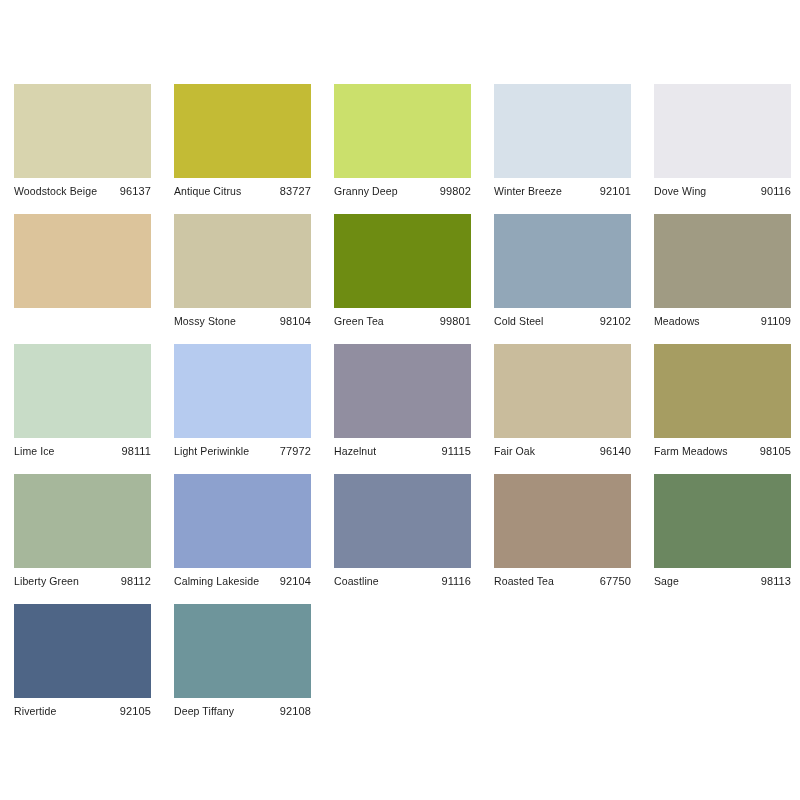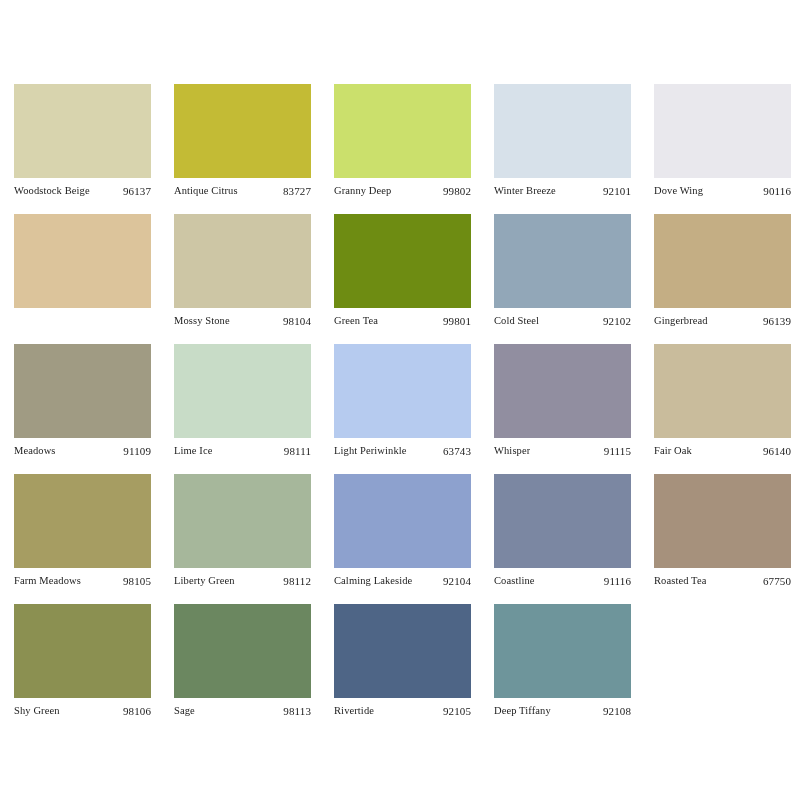--- a/index.html
+++ b/index.html
@@ -22,21 +22,20 @@
     box-sizing: border-box;
     padding: 84px 0 0 0;
   }
   .swatch-grid {
     display: grid;
     grid-template-columns: repeat(5, 137px);
     grid-template-rows: repeat(5, 130px);
     column-gap: 23px;
     row-gap: 0px;
     margin-left: 14px;
-    font-family: Liberation Serif, serif;
   }
   .swatch-cell {
     width: 137px;
     height: 130px;
     display: flex;
     flex-direction: column;
     position: relative;
   }
   .swatch-chip {
     width: 137px;
@@ -129,51 +128,44 @@
         </div>
       </div>
       <div class="swatch-cell">
         <div class="swatch-chip" style="background: rgb(146, 167, 184);"></div>
         <div class="swatch-caption">
           <span class="swatch-name">Cold Steel</span>
           <span class="swatch-code">92102</span>
         </div>
       </div>
       <div class="swatch-cell">
-        <div class="swatch-chip" style="background: rgb(196, 174, 132);"></div>
-        <div class="swatch-caption">
-          <span class="swatch-name">Gingerbread</span>
-          <span class="swatch-code">96139</span>
-        </div>
-      </div>
-      <div class="swatch-cell">
         <div class="swatch-chip" style="background: rgb(160, 155, 131);"></div>
         <div class="swatch-caption">
           <span class="swatch-name">Meadows</span>
           <span class="swatch-code">91109</span>
         </div>
       </div>
       <div class="swatch-cell">
         <div class="swatch-chip" style="background: rgb(200, 220, 199);"></div>
         <div class="swatch-caption">
           <span class="swatch-name">Lime Ice</span>
           <span class="swatch-code">98111</span>
         </div>
       </div>
       <div class="swatch-cell">
         <div class="swatch-chip" style="background: rgb(182, 203, 239);"></div>
         <div class="swatch-caption">
           <span class="swatch-name">Light Periwinkle</span>
-          <span class="swatch-code">63743</span>
+          <span class="swatch-code">77972</span>
         </div>
       </div>
       <div class="swatch-cell">
         <div class="swatch-chip" style="background: rgb(145, 142, 160);"></div>
         <div class="swatch-caption">
-          <span class="swatch-name">Whisper</span>
+          <span class="swatch-name">Hazelnut</span>
           <span class="swatch-code">91115</span>
         </div>
       </div>
       <div class="swatch-cell">
         <div class="swatch-chip" style="background: rgb(201, 188, 156);"></div>
         <div class="swatch-caption">
           <span class="swatch-name">Fair Oak</span>
           <span class="swatch-code">96140</span>
         </div>
       </div>
@@ -203,27 +195,20 @@
         <div class="swatch-caption">
           <span class="swatch-name">Coastline</span>
           <span class="swatch-code">91116</span>
         </div>
       </div>
       <div class="swatch-cell">
         <div class="swatch-chip" style="background: rgb(166, 145, 124);"></div>
         <div class="swatch-caption">
           <span class="swatch-name">Roasted Tea</span>
           <span class="swatch-code">67750</span>
-        </div>
-      </div>
-      <div class="swatch-cell">
-        <div class="swatch-chip" style="background: rgb(139, 144, 81);"></div>
-        <div class="swatch-caption">
-          <span class="swatch-name">Shy Green</span>
-          <span class="swatch-code">98106</span>
         </div>
       </div>
       <div class="swatch-cell">
         <div class="swatch-chip" style="background: rgb(107, 135, 96);"></div>
         <div class="swatch-caption">
           <span class="swatch-name">Sage</span>
           <span class="swatch-code">98113</span>
         </div>
       </div>
       <div class="swatch-cell">

